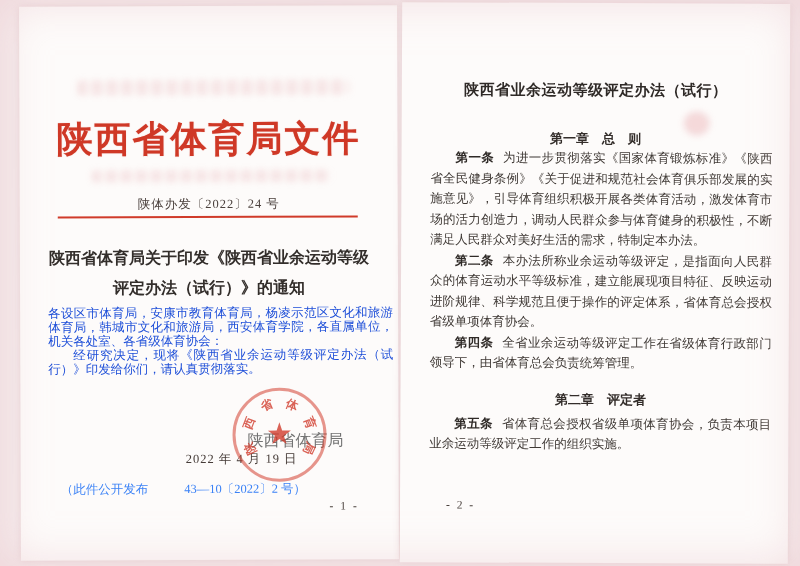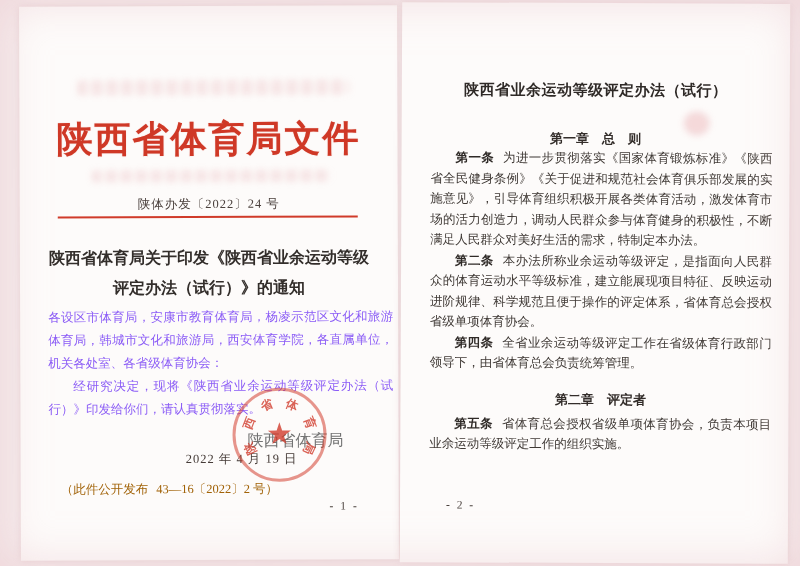--- a/index.html
+++ b/index.html
@@ -37,21 +37,21 @@
     position:absolute; top:210px; left:38px; width:300px; height:2px;
     background:#d03b2a;
   }
   .notice-title {
     position:absolute; top:237px; left:26px; right:26px;
     text-align:center; font-size:16px; font-weight:bold;
     line-height:30px; color:#332e2b;
   }
   .body1 {
     position:absolute; top:300px; left:28px; width:345px;
-    font-size:12.5px; line-height:23px; color:#8b5cf6;
+    font-size:12.5px; line-height:14px; color:#1d4ed8;
     text-align:justify;
   }
   .body1 p.indent { text-indent:2em; }
   .issuer {
     position:absolute; top:425px; left:193px; width:130px;
     text-align:right; font-size:16px; color:#737373;
   }
   .sign-date {
     position:absolute; top:445px; left:165px; width:170px;
     font-size:12.5px; color:#453b37; letter-spacing:1px;
@@ -66,21 +66,21 @@
     transform:translate(-50%,-54%);
     font-size:30px; color:rgba(207,55,40,0.78);
     font-family:"DejaVu Sans",sans-serif;
   }
   .seal-char {
     position:absolute; left:50%; top:50%;
     font-size:12px; font-weight:bold; color:rgba(209,60,45,0.8);
   }
   .footer1 {
     position:absolute; top:475px; left:40px;
-    font-size:12.5px; color:#a16207; display:flex; gap:8px;
+    font-size:12.5px; color:#3b82f6; display:flex; gap:36px;
   }
   .pagenum { font-size:11.5px; color:#4b423e; letter-spacing:2px; }
   .p1 { position:absolute; top:494px; right:40px; }
   .p2 { position:absolute; top:496px; left:46px; }
 
   
   .doc-title2 {
     position:absolute; top:78px; left:0; right:0;
     text-align:center; font-size:15px; font-weight:bold;
     line-height:18px; color:#2f2a27; letter-spacing:0.5px;
@@ -142,21 +142,21 @@
     <span class="seal-char" style="transform: translate(-50%, -50%) rotate(-115deg) translateY(-32px);">陕</span>
         <span class="seal-char" style="transform: translate(-50%, -50%) rotate(-69deg) translateY(-32px);">西</span>
         <span class="seal-char" style="transform: translate(-50%, -50%) rotate(-23deg) translateY(-32px);">省</span>
         <span class="seal-char" style="transform: translate(-50%, -50%) rotate(23deg) translateY(-32px);">体</span>
         <span class="seal-char" style="transform: translate(-50%, -50%) rotate(69deg) translateY(-32px);">育</span>
         <span class="seal-char" style="transform: translate(-50%, -50%) rotate(115deg) translateY(-32px);">局</span>
       </div>
 
     <div class="footer1">
       <span>（此件公开发布</span>
-      <span>43—16〔2022〕2 号）</span>
+      <span>43—10〔2022〕2 号）</span>
     </div>
 
     <div class="pagenum p1">- 1 -</div>
   </div>
 
   <div class="page" id="page2">
     <div class="ghost g3"></div>
 
     <div class="doc-title2">陕西省业余运动等级评定办法（试行）</div>
 

